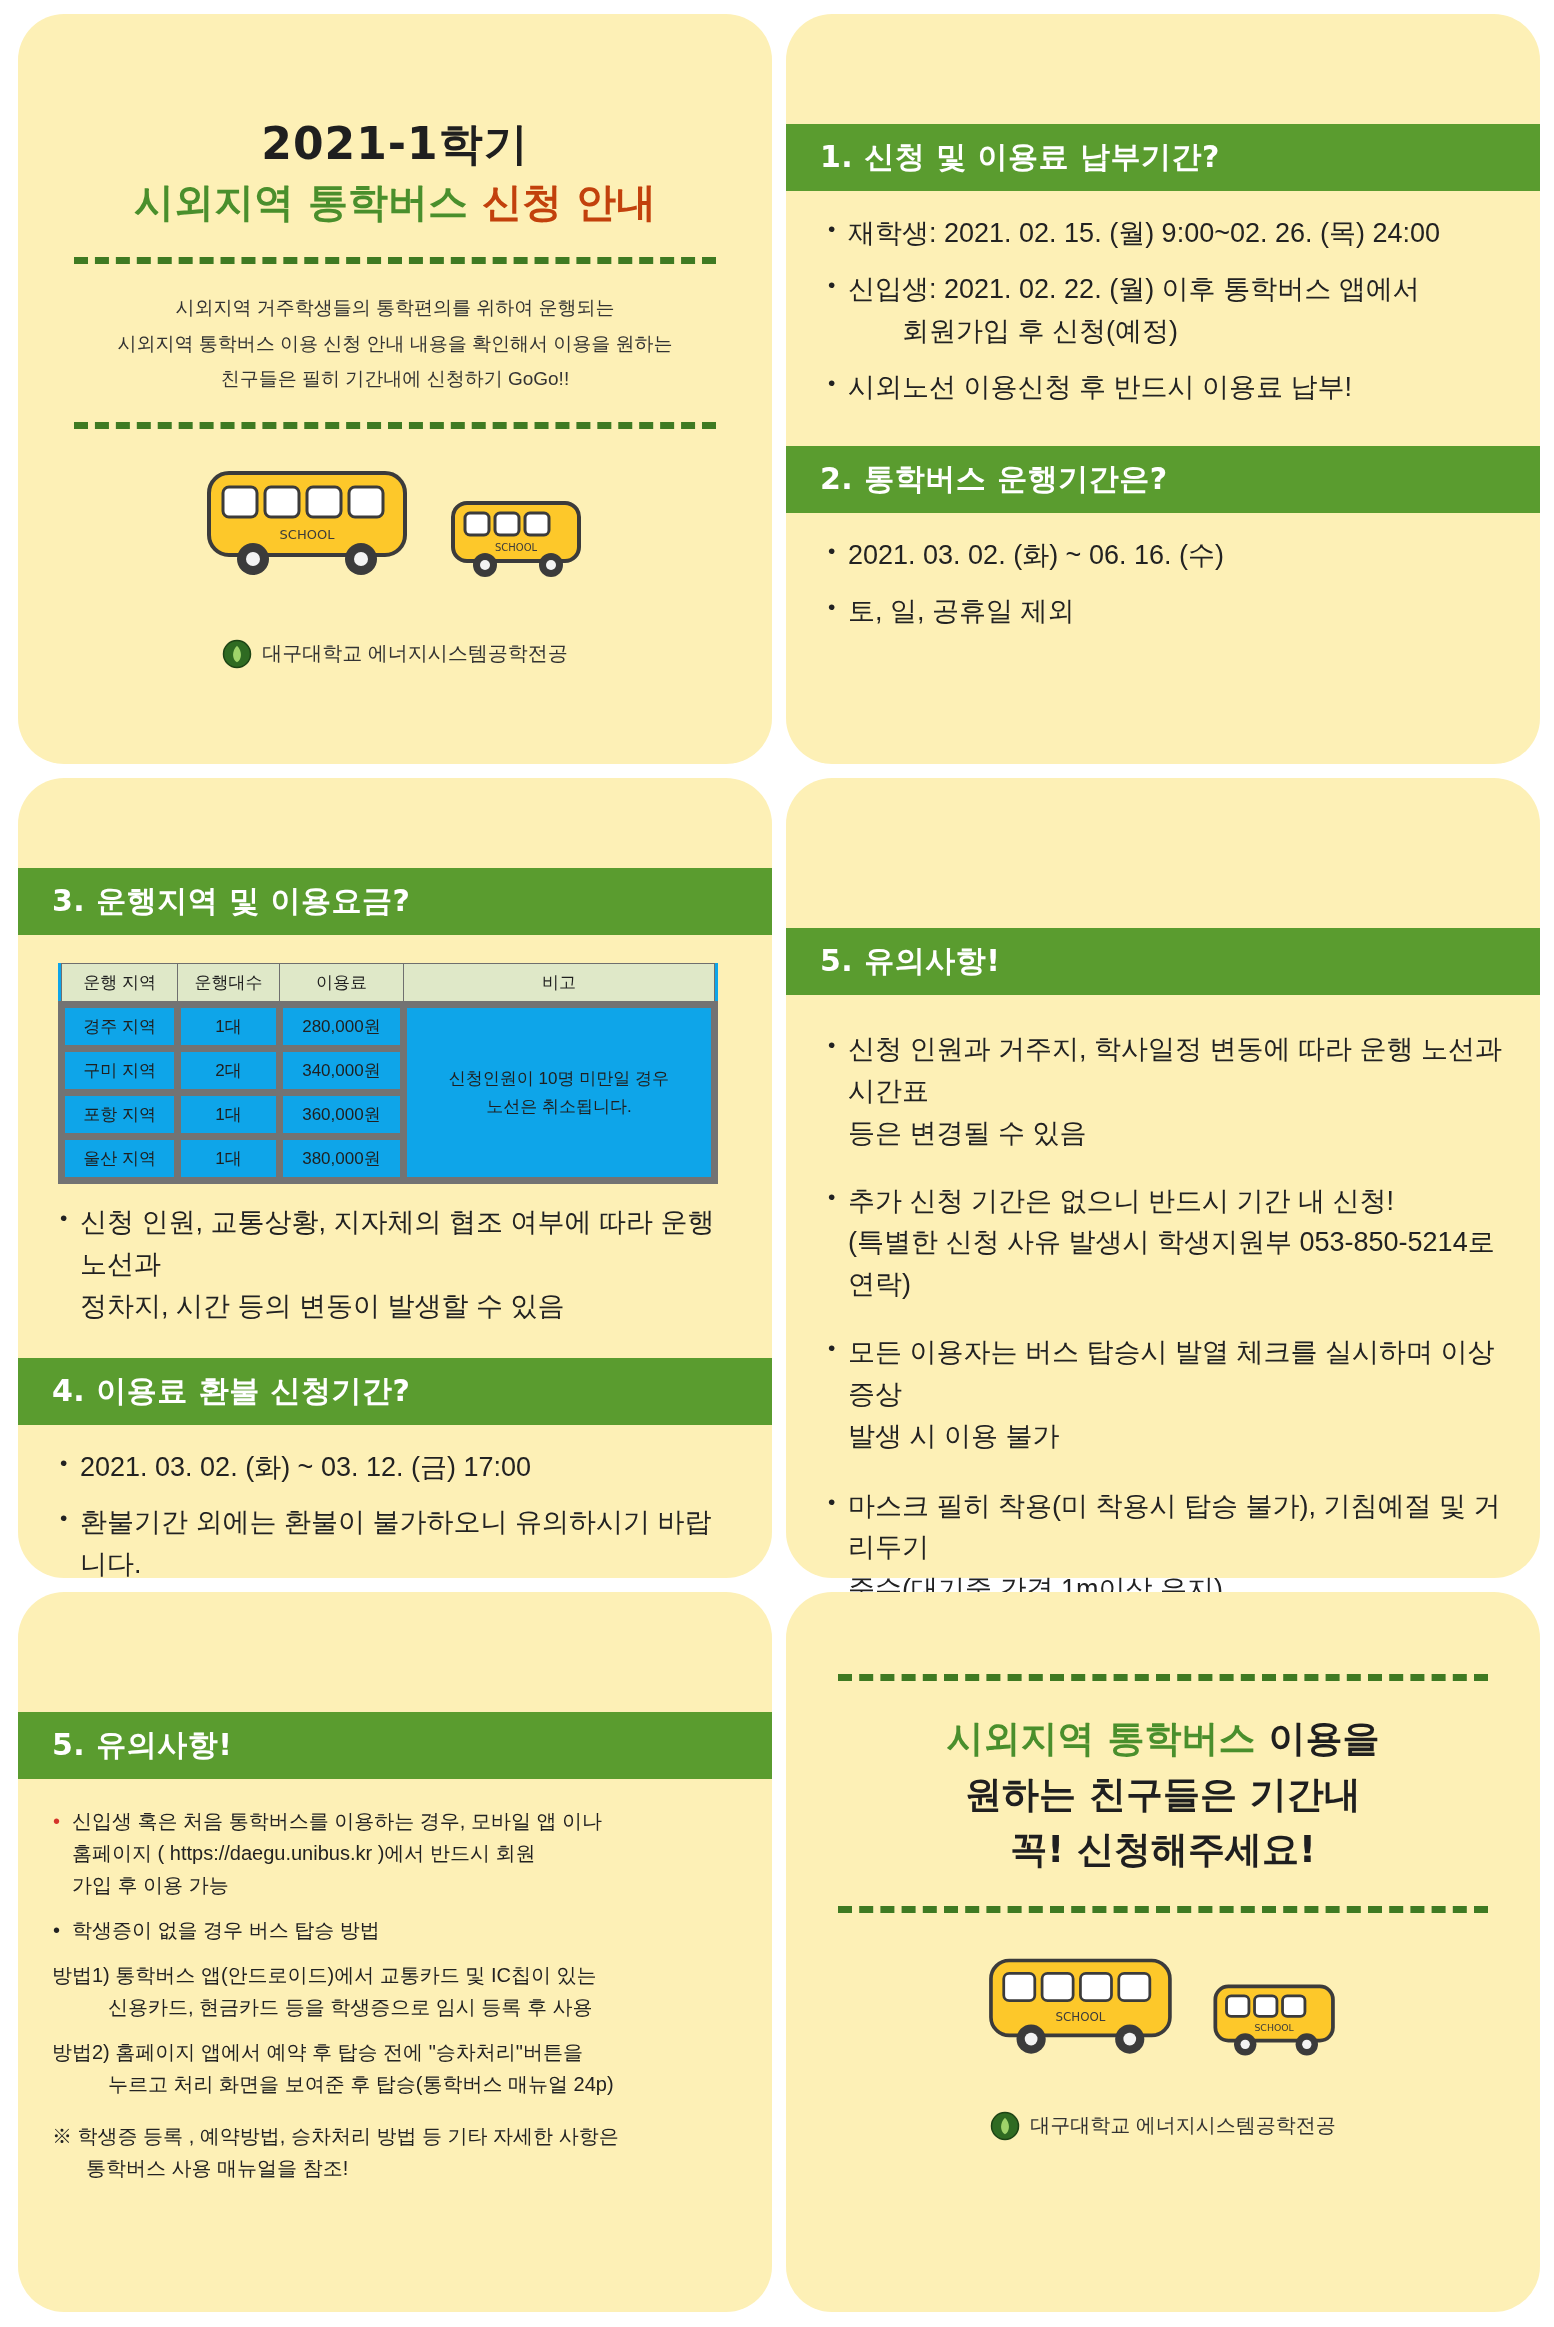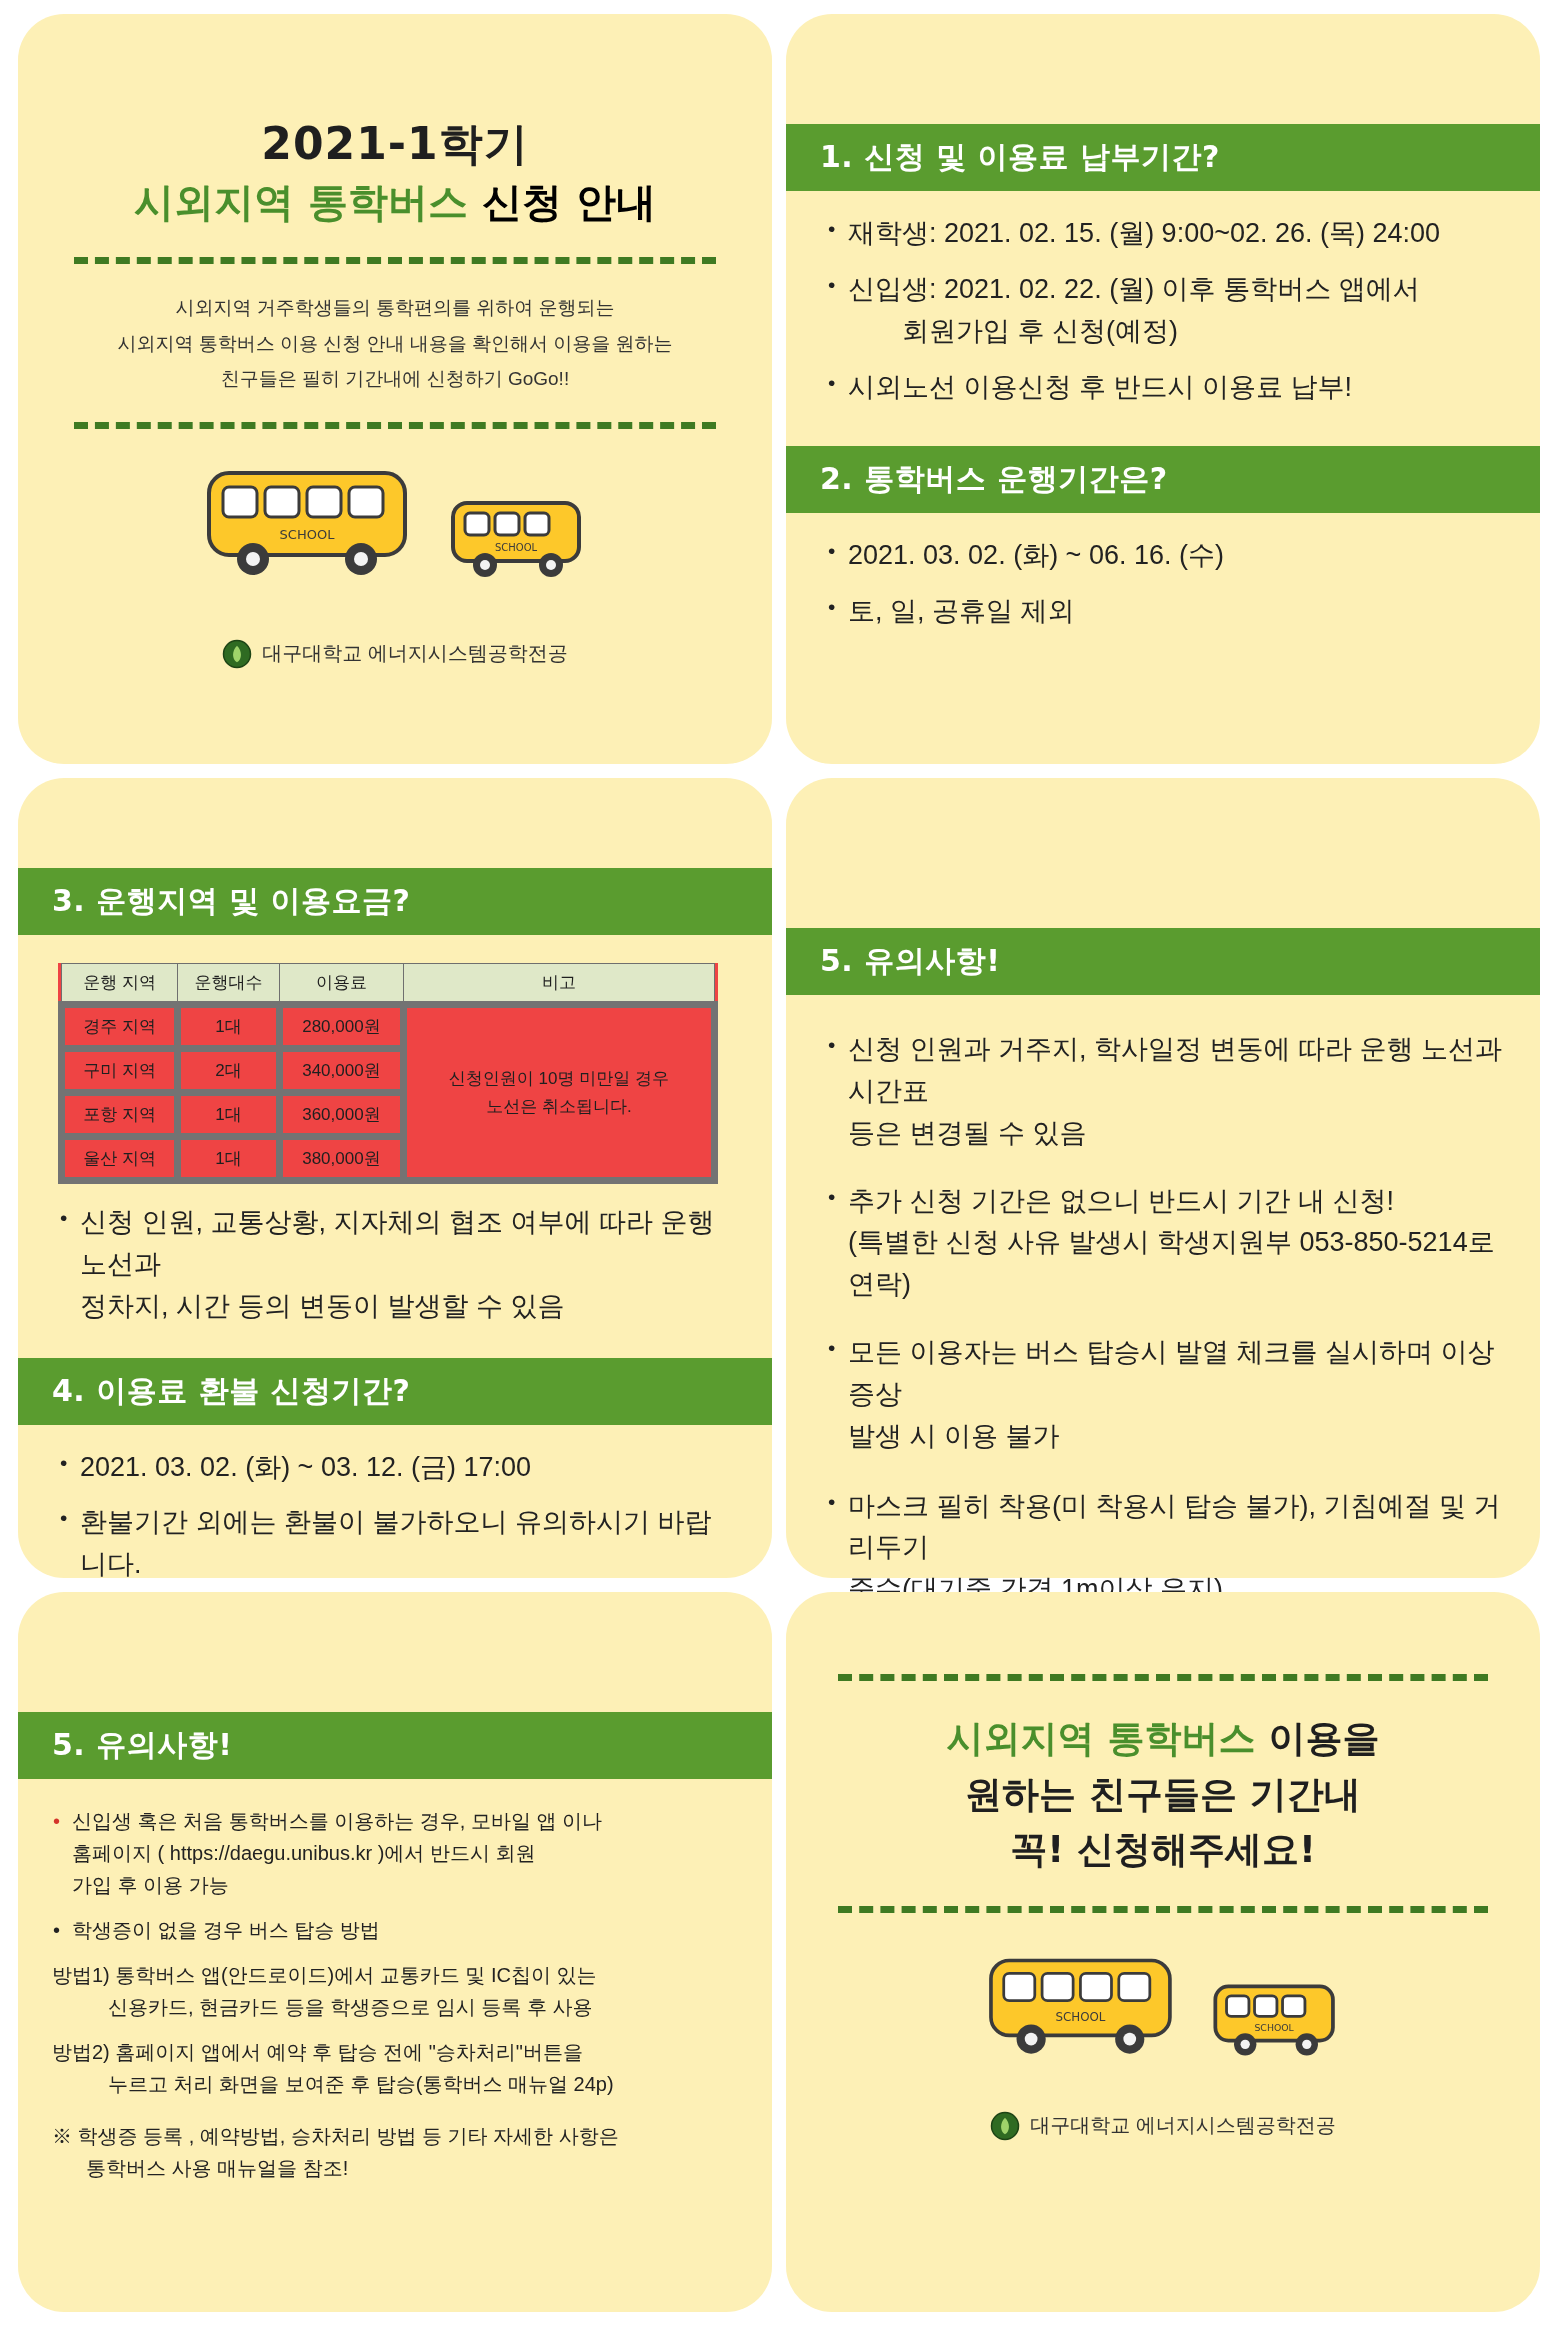--- a/index.html
+++ b/index.html
@@ -58,21 +58,21 @@
   .title-line2 {
     font-family: "DejaVu Sans", sans-serif;
     font-size: 40px;
     font-weight: bold;
     line-height: 1.45;
   }
   .title-green {
     color: #4a8f2c;
   }
   .title-dark {
-    color: #000000;
+    color: #c2410c;
   }
   .dash-sep {
     border: none;
     border-top: 7px dashed #3f7a22;
     margin: 26px 16px;
   }
   .lead-text {
     text-align: center;
     font-size: 19px;
     line-height: 1.85;
@@ -137,21 +137,21 @@
   li.red::before { color: #d4342a; }
   .sub-indent {
     display: block;
     padding-left: 54px;
   }
 
   
   .fee-table {
     border-collapse: collapse;
     margin: 4px 0 0 0;
-    background: #ef4444;
+    background: #0ea5e9;
     font-size: 17px;
     width: 660px;
     padding-left: 20px;
   }
   .fee-table th {
     background: #dfe8c8;
     border: 1px solid #6f6f6f;
     font-weight: normal;
     padding: 7px 4px;
     text-align: center;

